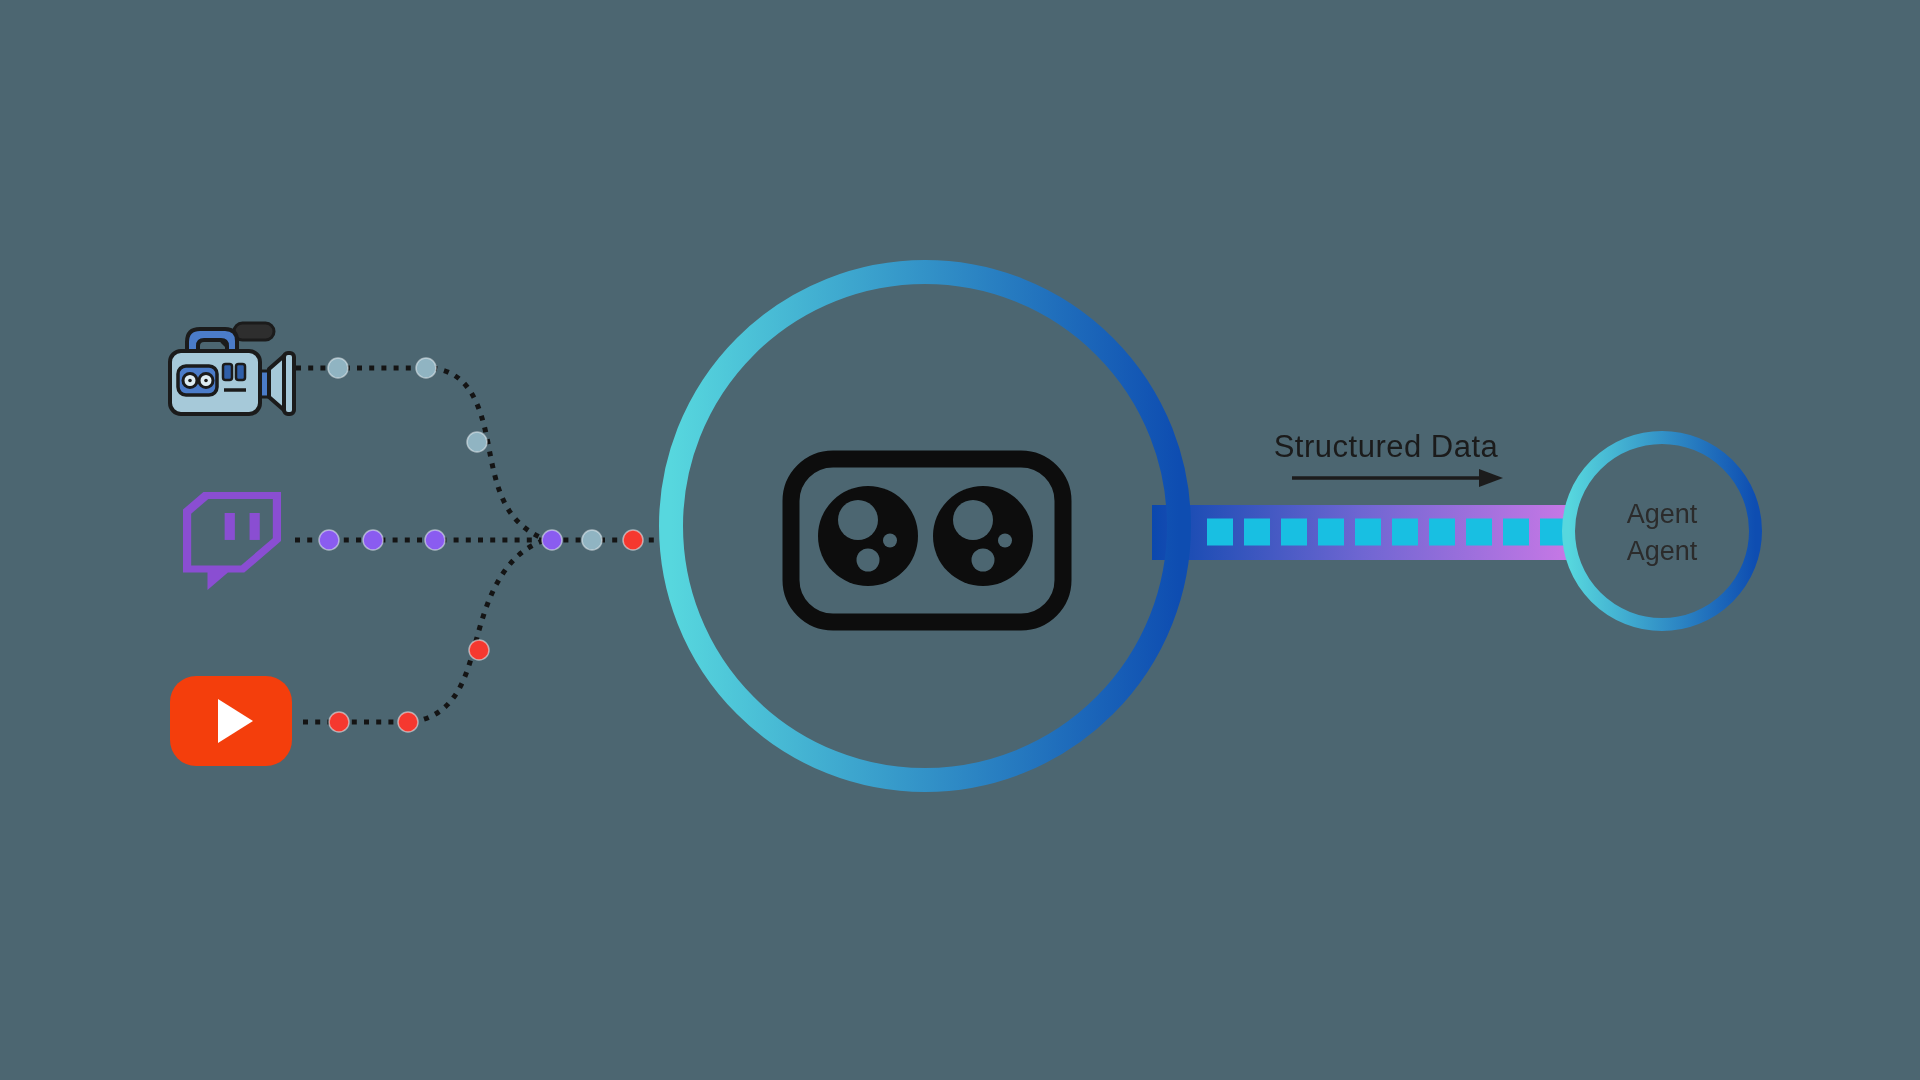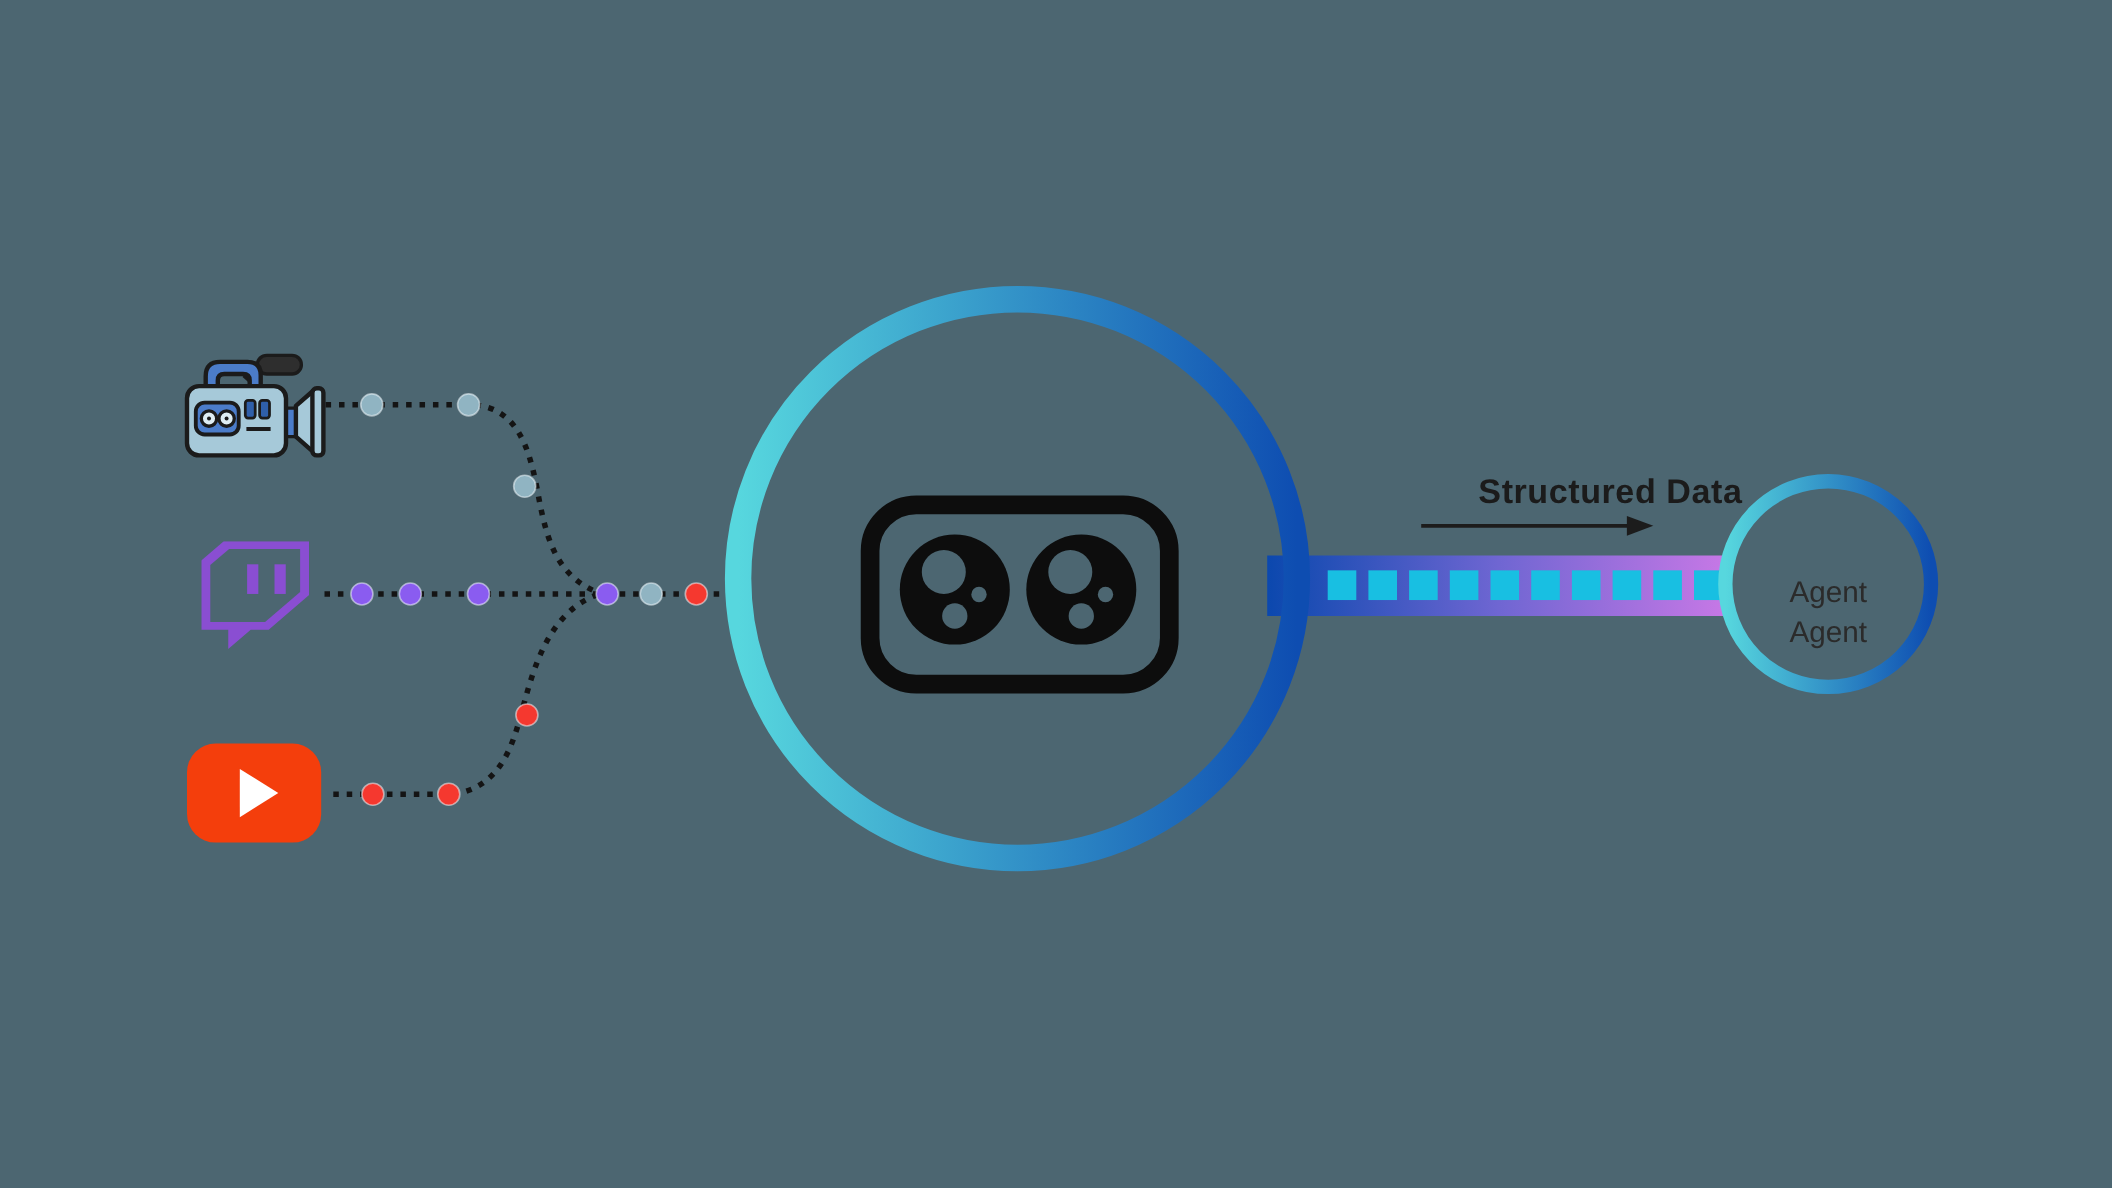--- a/index.html
+++ b/index.html
@@ -29,28 +29,28 @@
     width:1920px;height:1080px;
     background:var(--c-background);
     overflow:hidden;
   }
   .overlay{position:absolute;left:0;top:0;width:1920px;height:1080px;}
   .src-icon{position:absolute;}
   .src-camera{left:166px;top:318px;width:132px;height:100px;}
   .src-twitch{left:183px;top:492px;width:98px;height:98px;}
   .src-youtube{left:168px;top:674px;width:126px;height:94px;}
   .flow-label{
-    position:absolute;left:1324px;top:429px;width:260px;
-    text-align:right;font-size:31px;font-weight:700;
+    position:absolute;left:1256px;top:429px;width:260px;
+    text-align:center;font-size:31px;font-weight:400;
     letter-spacing:.5px;color:var(--c-text-dark);white-space:nowrap;
   }
   .agent-label{
     position:absolute;left:1594px;top:496px;width:136px;
     text-align:center;font-size:27px;font-weight:300;
-    line-height:37px;color:var(--c-agent-text);margin-top:24px;
+    line-height:37px;color:var(--c-agent-text);
   }
 </style>
 </head>
 <body>
 
 <div class="stage">
 
   <svg class="overlay" viewBox="0 0 1920 1080" aria-hidden="true">
     <defs>
       <linearGradient id="ringGrad" x1="0" y1="0" x2="1" y2="0">

